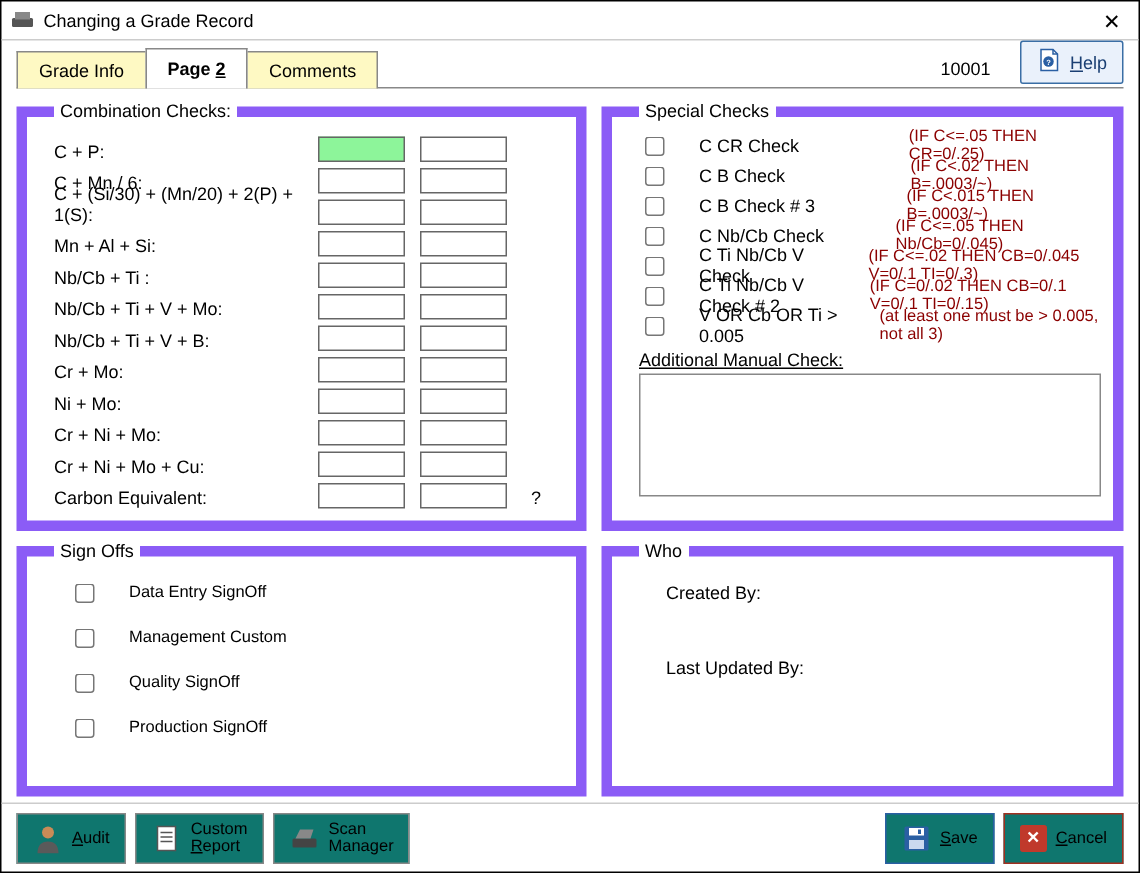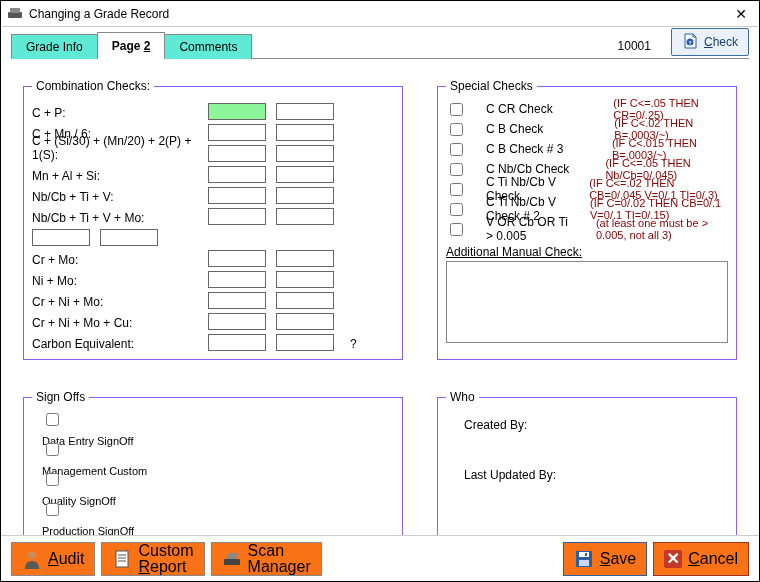--- a/index.html
+++ b/index.html
@@ -4,53 +4,53 @@
 <style>
   * { box-sizing: border-box; }
   html, body { margin:0; padding:0; font-family: Tahoma, Arial, sans-serif; font-size:11px; color:#000; background:#fff; }
   .window { width:760px; height:582px; border:1px solid #000; background:#fff; display:flex; flex-direction:column; }
   .titlebar { height:26px; display:flex; align-items:center; padding:0 6px; border-bottom:1px solid #ccc; }
   .titlebar .title { flex:1; font-size:12px; }
   .titlebar .appicon { width:16px; height:16px; margin-right:6px; }
   .close { font-size:14px; padding:2px 6px; cursor:pointer; }
   .toprow { height:32px; display:flex; align-items:flex-end; padding:0 10px; position:relative; }
   .tabs { display:flex; align-items:flex-end; }
-  .tab { border:1px solid #888; border-bottom:none; padding:5px 14px; font-size:12px; background:#5eead4; margin-right:-1px; cursor:pointer; position:relative; z-index:1; }
+  .tab { border:1px solid #888; border-bottom:none; padding:5px 14px; font-size:12px; background:#fef9c3; margin-right:-1px; cursor:pointer; position:relative; z-index:1; }
   .tab.active { background:#fff; font-weight:bold; z-index:3; padding-top:6px; padding-bottom:6px; }
   .tabline { position:absolute; left:10px; right:10px; bottom:0; height:1px; background:#888; z-index:0; }
   .toprow .spacer { flex:1; }
   .recordid { font-size:12px; padding-bottom:6px; margin-right:20px; }
   .helpbtn { border:1px solid #3a6ea5; background:#eaf1fb; padding:4px 10px; display:flex; align-items:center; gap:6px; cursor:pointer; margin-bottom:3px; border-radius:2px; }
   .helpbtn .icon { color:#2a5fa3; font-weight:bold; }
   .helpbtn .lbl { color:#1a3f73; font-size:12px; }
   .body { flex:1; padding:8px 10px 4px 10px; display:flex; flex-direction:column; gap:6px; overflow:hidden; }
   .row1 { display:flex; gap:10px; }
-  fieldset { border:1px solid #8b5cf6; padding:6px 8px 8px 8px; margin:12px; }
+  fieldset { border:7px solid #8b5cf6; padding:6px 8px 8px 18px; margin:0; }
   legend { font-size:12px; padding:0 4px; }
   .combochecks { flex:0 0 380px; }
   .special { flex:1; }
   .combo-row { display:flex; align-items:flex-end; height:21px; }
   .combo-lbl { width:176px; font-size:12px; }
   .combo-in { width:58px; height:17px; border:1px solid #666; margin-right:10px; padding:0 2px; font-size:12px; background:#fff; }
   .combo-in.green { background:#8df59a; }
   .qmark { margin-left:6px; font-size:12px; }
   .sp-row { display:flex; align-items:center; height:20px; gap:20px; }
   .sp-row input[type=checkbox] { width:13px; height:13px; }
   .sp-lbl { width:130px; font-size:12px; }
   .sp-cond { color:#8b0000; font-size:11px; }
   .amc-lbl { text-decoration:underline; font-size:12px; margin-top:6px; display:block; }
   .amc { width:100%; height:82px; border:1px solid #888; resize:none; margin-top:2px; font-family:inherit; font-size:12px; overflow-y:scroll; }
   .row2 { display:flex; gap:10px; flex:1; }
   .signoffs { flex:0 0 380px; }
   .who { flex:1; }
-  .so-row { display:flex; align-items:flex-start; height:30px; gap:6px; padding-left:10px;flex-direction:column; }
+  .so-row { display:flex; align-items:center; height:30px; gap:20px; padding-left:10px; }
   .who fieldset { height:100%; }
   .who-lbl { font-size:12px; padding:8px 0 28px 18px; display:block; }
   .footer { height:46px; border-top:1px solid #ccc; display:flex; align-items:center; padding:0 10px; gap:6px; }
-  .fbtn { border:1px solid #888; background:#f97316; height:34px; display:flex; align-items:center; gap:6px; padding:0 10px; cursor:pointer; font-size:16px; }
+  .fbtn { border:1px solid #888; background:#0f766e; height:34px; display:flex; align-items:center; gap:6px; padding:0 10px; cursor:pointer; font-size:11px; }
   .fbtn .icon { width:20px; height:20px; display:flex; align-items:center; justify-content:center; }
   .fbtn.two-line .txt { line-height:1; }
   .footer .spacer { flex:1; }
   .save { border:1px solid #2a5fa3; }
   .cancel { border:1px solid #a03020; }
   .cancel .iconbox { width:18px; height:18px; background:#c0392b; color:#fff; display:flex; align-items:center; justify-content:center; border-radius:2px; font-weight:bold; }
   .underline-first::first-letter { text-decoration: underline; }
 </style>
 </head>
 <body>
@@ -78,21 +78,21 @@
     <div class="recordid">10001</div>
     <div class="helpbtn">
       <span class="icon">
         <svg width="16" height="16" viewBox="0 0 16 16">
             <path d="M3 1 L11 1 L14 4 L14 15 L3 15 Z" fill="#fff" stroke="#2a5fa3"></path>
             <path d="M14 4 L11 4 L11 1" fill="none" stroke="#2a5fa3"></path>
             <circle cx="8" cy="9" r="3.5" fill="#2a5fa3"></circle>
             <text x="8" y="11.5" font-size="5" text-anchor="middle" fill="#fff" font-weight="bold">?</text>
           </svg>
       </span>
-      <span class="lbl underline-first">Check</span>
+      <span class="lbl underline-first">Help</span>
     </div>
   </div>
 
   <div class="body">
     <div class="row1">
       <fieldset class="combochecks">
         <legend>Combination Checks:</legend>
         <div class="combo-row">
             <span class="combo-lbl">C + P:</span>
             <input class="combo-in green" style="">
@@ -107,30 +107,31 @@
             <span class="combo-lbl">C + (Si/30) + (Mn/20) + 2(P) + 1(S):</span>
             <input class="combo-in" style="">
             <input class="combo-in" style="">
           </div>
         <div class="combo-row">
             <span class="combo-lbl">Mn + Al + Si:</span>
             <input class="combo-in" style="">
             <input class="combo-in" style="">
           </div>
         <div class="combo-row">
-            <span class="combo-lbl">Nb/Cb + Ti + V:</span>
+            <span class="combo-lbl">Nb/Cb + Ti :</span>
             <input class="combo-in" style="">
             <input class="combo-in" style="">
           </div>
         <div class="combo-row">
             <span class="combo-lbl">Nb/Cb + Ti + V + Mo:</span>
             <input class="combo-in" style="">
             <input class="combo-in" style="">
           </div>
         <div class="combo-row">
+            <span class="combo-lbl">Nb/Cb + Ti  + V + B:</span>
             <input class="combo-in" style="">
             <input class="combo-in" style="">
           </div>
         <div class="combo-row">
             <span class="combo-lbl">Cr + Mo:</span>
             <input class="combo-in" style="">
             <input class="combo-in" style="">
           </div>
         <div class="combo-row">
             <span class="combo-lbl">Ni + Mo:</span>

